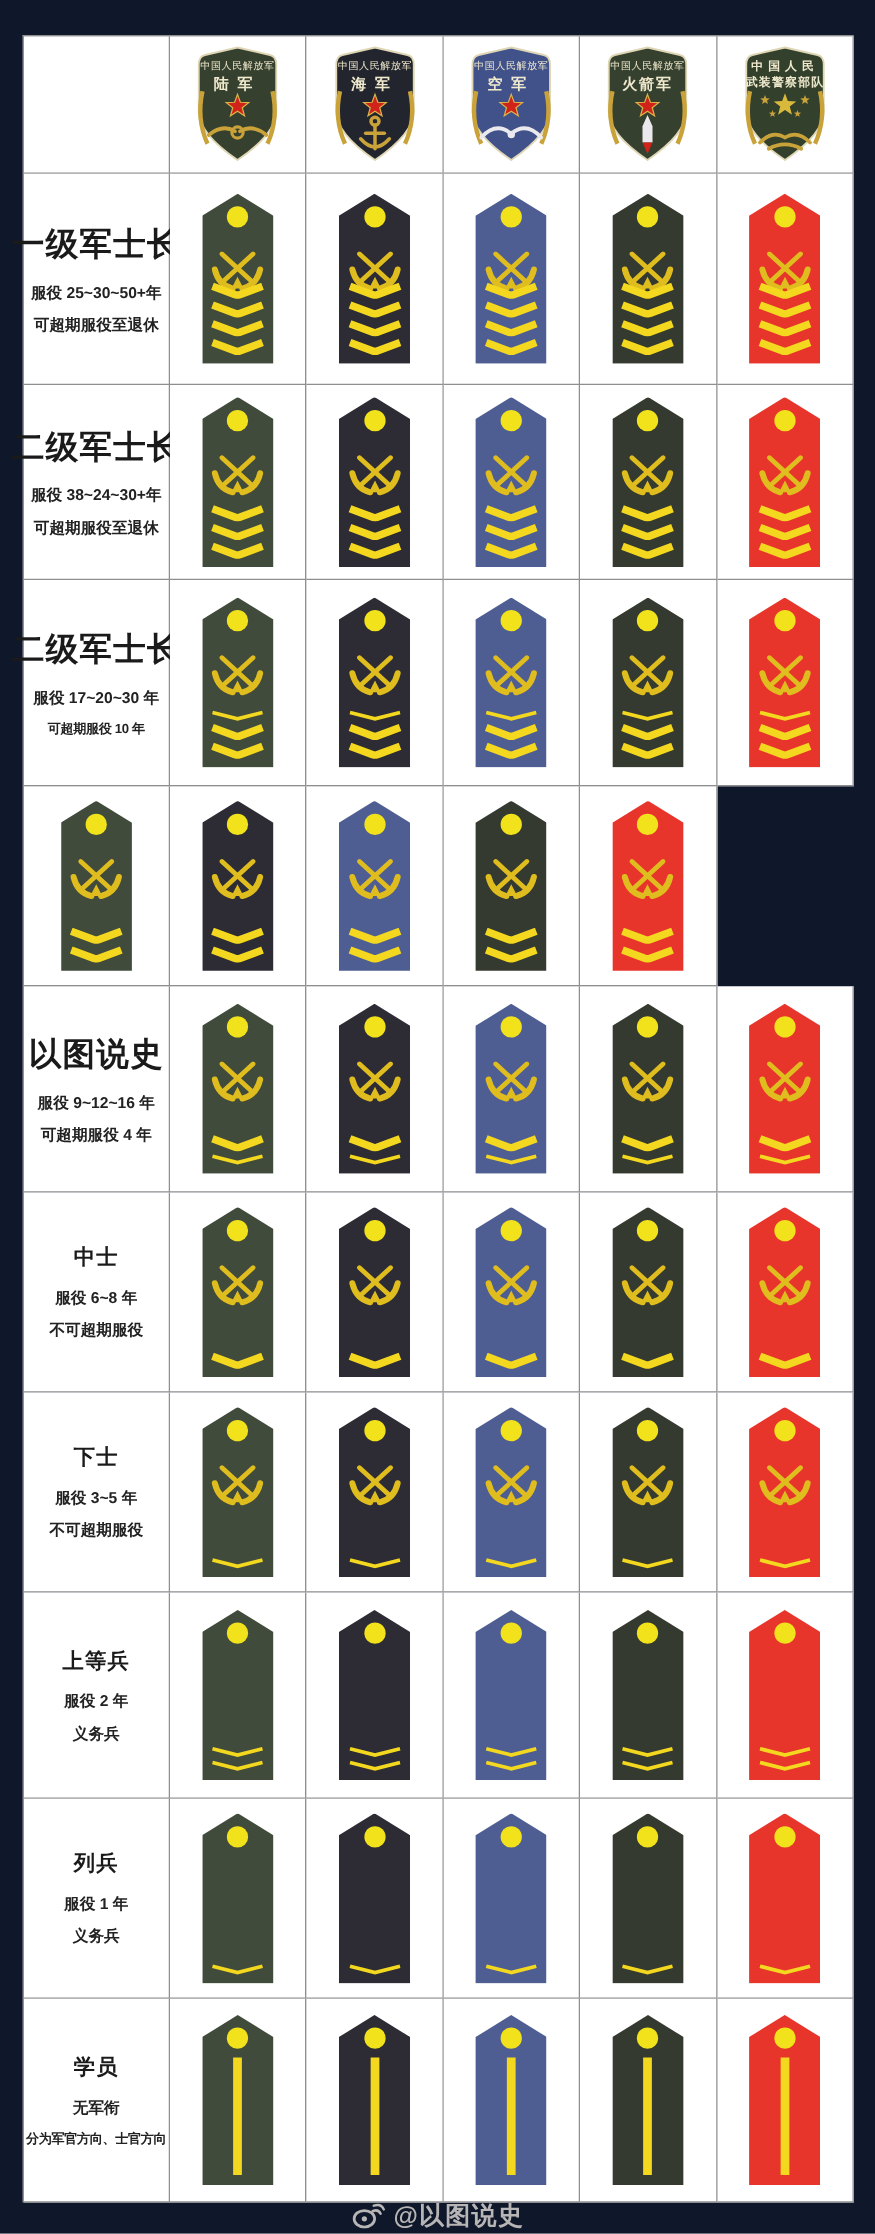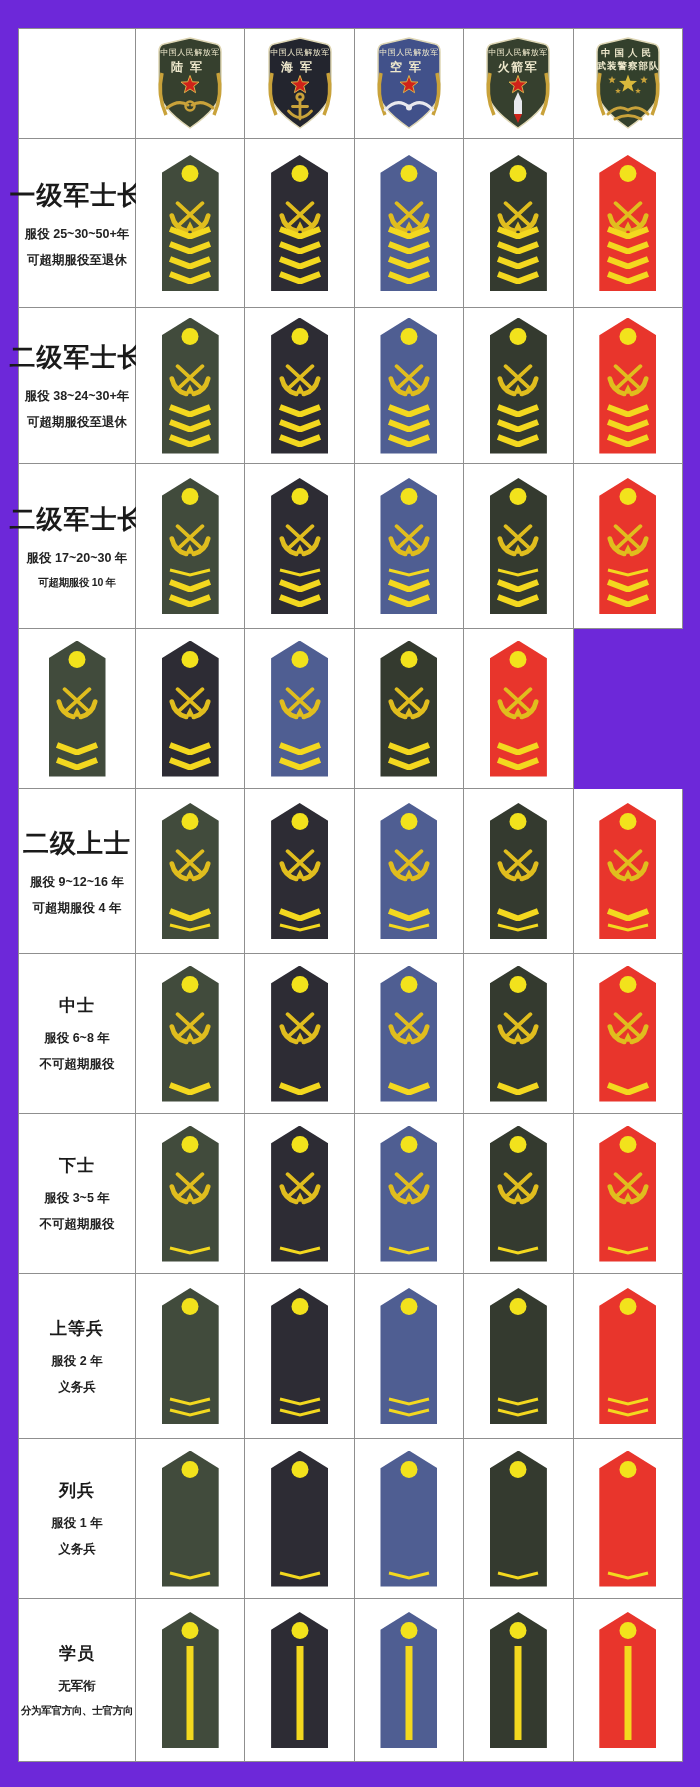--- a/index.html
+++ b/index.html
@@ -1,17 +1,17 @@
 <!DOCTYPE html>
 <html><head>
 <meta charset="utf-8">
 <style>
   html,body{margin:0;padding:0;background:#ffffff;}
   body{width:700px;font-family:"Liberation Sans",sans-serif;}
-  .page{position:relative;width:700px;height:1787px;background:#6d28d9;overflow:hidden;}
+  .page{position:relative;width:700px;height:1787px;background:#0f172a;overflow:hidden;}
   .table{position:absolute;left:18px;top:28px;width:664px;border-top:1px solid #8f8f8f;border-left:1px solid #8f8f8f;}
   .row{display:grid;grid-template-columns:117px repeat(5,1fr);}
   .cell{border-right:1px solid #8f8f8f;border-bottom:1px solid #8f8f8f;background:#ffffff;
         display:flex;flex-direction:column;align-items:center;justify-content:center;position:relative;}
   .rank-name{font-weight:700;color:#1a1a1a;font-size:26px;letter-spacing:1px;white-space:nowrap;}
   .rank-name.big{font-size:17px;}
   .rank-sub{font-weight:700;color:#222;font-size:12.5px;margin-top:9px;white-space:nowrap;}
   .rank-sub.long{font-size:10.5px;letter-spacing:-0.3px;}
   .board{position:relative;width:57px;height:136px;
          clip-path:polygon(0 13%,50% 0,100% 13%,100% 100%,0 100%);}
@@ -628,21 +628,21 @@
               </svg>
               <svg width="44" height="13" viewBox="0 0 44 13">
       <path d="M2 3 L22 10.5 L42 3" fill="none" stroke="#f3d81f" stroke-width="6"></path>
               </svg>
             </div>
           </div>
         </div>
       </div>
       <div class="row" style="height: 165px;">
         <div class="cell">
-          <div class="rank-name">二级上士</div>
+          <div class="rank-name">以图说史</div>
           <div class="rank-sub" style="margin-top: 13px;">服役 9~12~16 年</div>
           <div class="rank-sub">可超期服役 4 年</div>
         </div>
         <div class="cell">
           <div class="board" style="background: rgb(65, 75, 60);">
             <div class="btn-dot" style="background: rgb(242, 226, 28);"></div>
             <svg class="emblem" width="42" height="33" viewBox="0 0 44 34">
     <g stroke="#e0bd1e" fill="none" stroke-linecap="round">
       <path d="M9 2 L35 26" stroke-width="4"></path>
       <path d="M35 2 L9 26" stroke-width="4"></path>
@@ -1114,13 +1114,22 @@
           </div>
         </div>
         <div class="cell">
           <div class="board" style="background: rgb(232, 53, 44);">
             <div class="btn-dot" style="background: rgb(242, 226, 28);"></div>
             <div class="stripe" style="background: rgb(243, 216, 31);"></div>
           </div>
         </div>
       </div>
     </div>
+  <div class="watermark">
+    <svg width="27" height="21" viewBox="0 0 27 21">
+      <ellipse cx="10.5" cy="13" rx="8.2" ry="6.6" fill="none" stroke="#b7b5b5" stroke-width="2.2"></ellipse>
+      <circle cx="10.5" cy="13" r="2.1" fill="#b7b5b5"></circle>
+      <path d="M17 7 Q21.5 5 23.5 9" stroke="#b7b5b5" stroke-width="2" fill="none" stroke-linecap="round"></path>
+      <path d="M18 2.5 Q24 0.5 26 5.5" stroke="#b7b5b5" stroke-width="2" fill="none" stroke-linecap="round"></path>
+    </svg>
+    <span>@以图说史</span>
+  </div>
 </div>
 
 </body></html>

